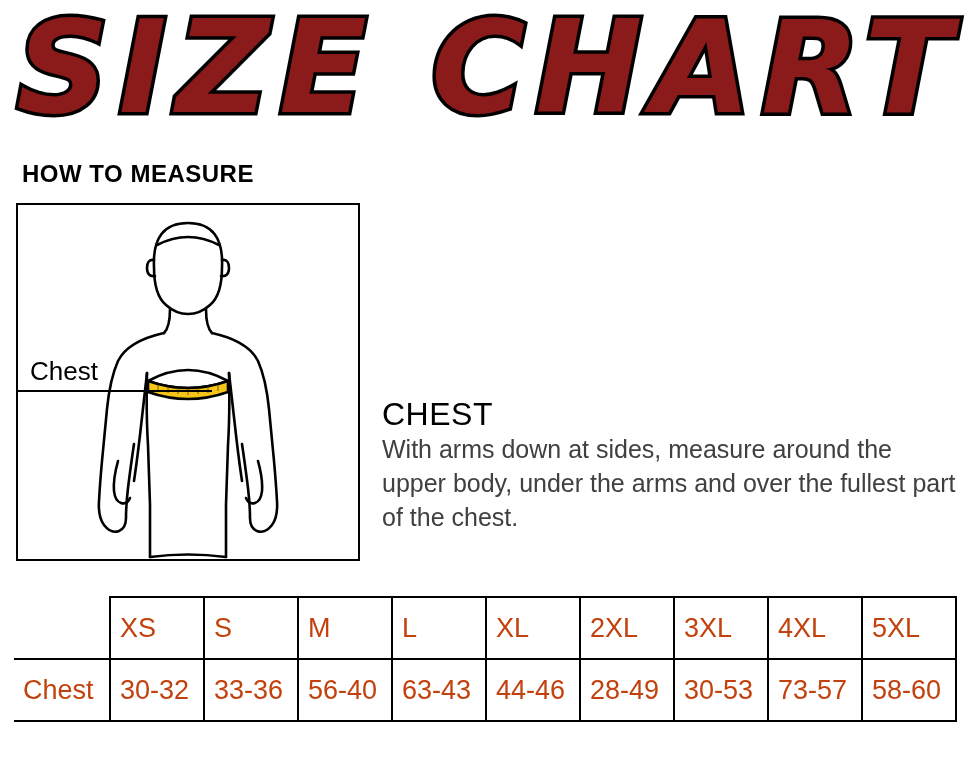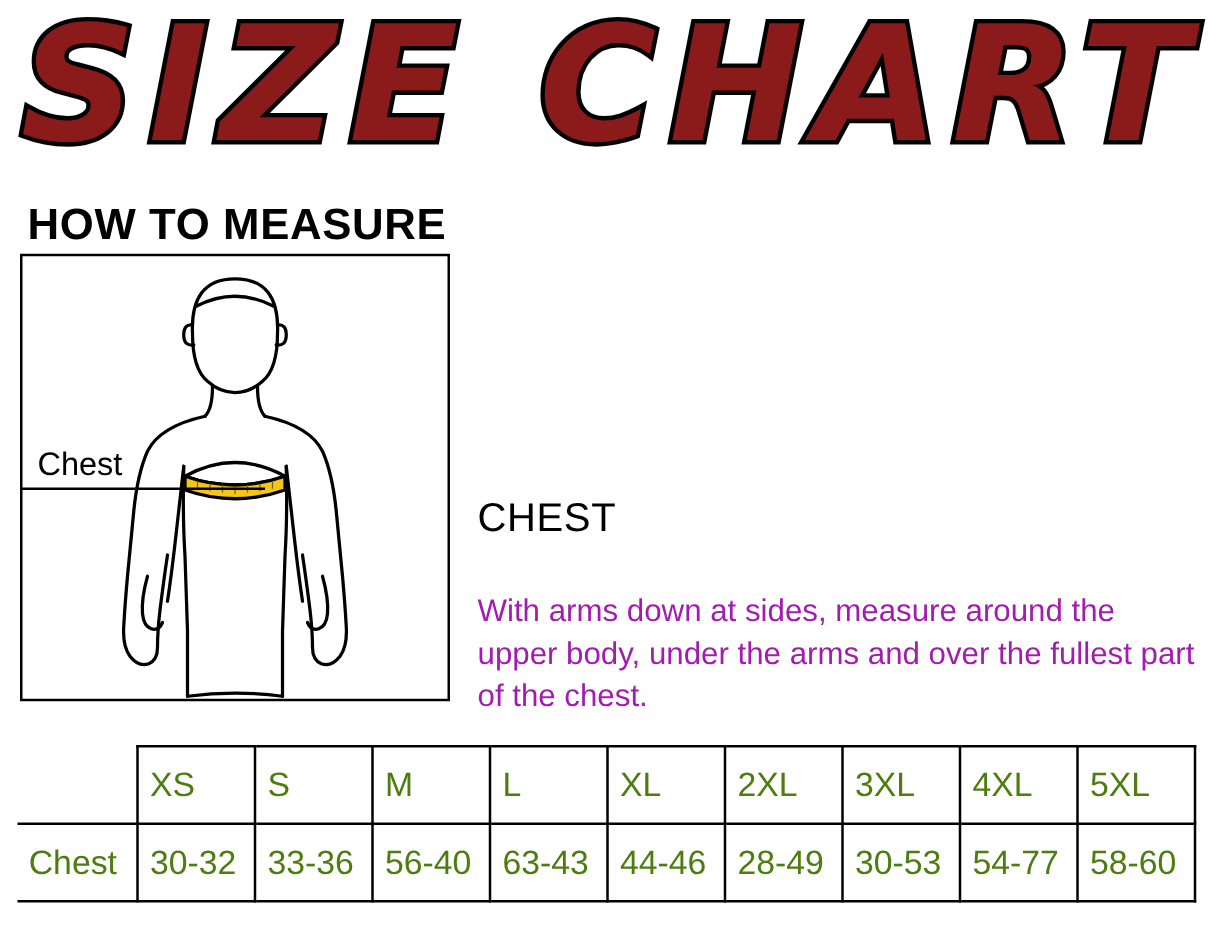--- a/index.html
+++ b/index.html
@@ -28,21 +28,21 @@
     display: block;
   }
 
   
   #how-to-measure {
     position: absolute;
     left: 22px;
     top: 160px;
     font-family: "Liberation Sans", sans-serif;
     font-weight: bold;
-    font-size: 35px;
+    font-size: 24px;
     letter-spacing: 0.5px;
     color: #000000;
     white-space: nowrap;
   }
 
   
   #figure-box {
     position: absolute;
     left: 16px;
     top: 203px;
@@ -83,37 +83,37 @@
     left: 382px;
     top: 396px;
     font-family: "Liberation Sans", sans-serif;
     font-size: 32px;
     color: #000000;
     letter-spacing: 0.5px;
   }
   #desc-body {
     position: absolute;
     left: 382px;
-    top: 472px;
+    top: 432px;
     width: 580px;
     font-family: "Liberation Sans", sans-serif;
     font-size: 25px;
     line-height: 34px;
-    color: #a21caf;
+    color: #404040;
   }
 
   
   #size-table {
     position: absolute;
     left: 14px;
     top: 596px;
     border-collapse: collapse;
     font-family: "Liberation Sans", sans-serif;
     font-size: 27px;
-    color: #4d7c0f;
+    color: #c2410c;
   }
   #size-table td {
     border: 2px solid #000000;
     height: 62px;
     padding: 0 9px;
     text-align: left;
     vertical-align: middle;
     box-sizing: border-box;
   }
   #size-table td.row-header {
@@ -212,19 +212,19 @@
       </tr>
       <tr>
         <td class="row-header">Chest</td>
         <td class="val-cell">30-32</td>
         <td class="val-cell">33-36</td>
         <td class="val-cell">56-40</td>
         <td class="val-cell">63-43</td>
         <td class="val-cell">44-46</td>
         <td class="val-cell">28-49</td>
         <td class="val-cell">30-53</td>
-        <td class="val-cell">54-77</td>
+        <td class="val-cell">73-57</td>
         <td class="val-cell">58-60</td>
       </tr>
     </tbody>
   </table>
 
 </div>
 
 </body></html>

